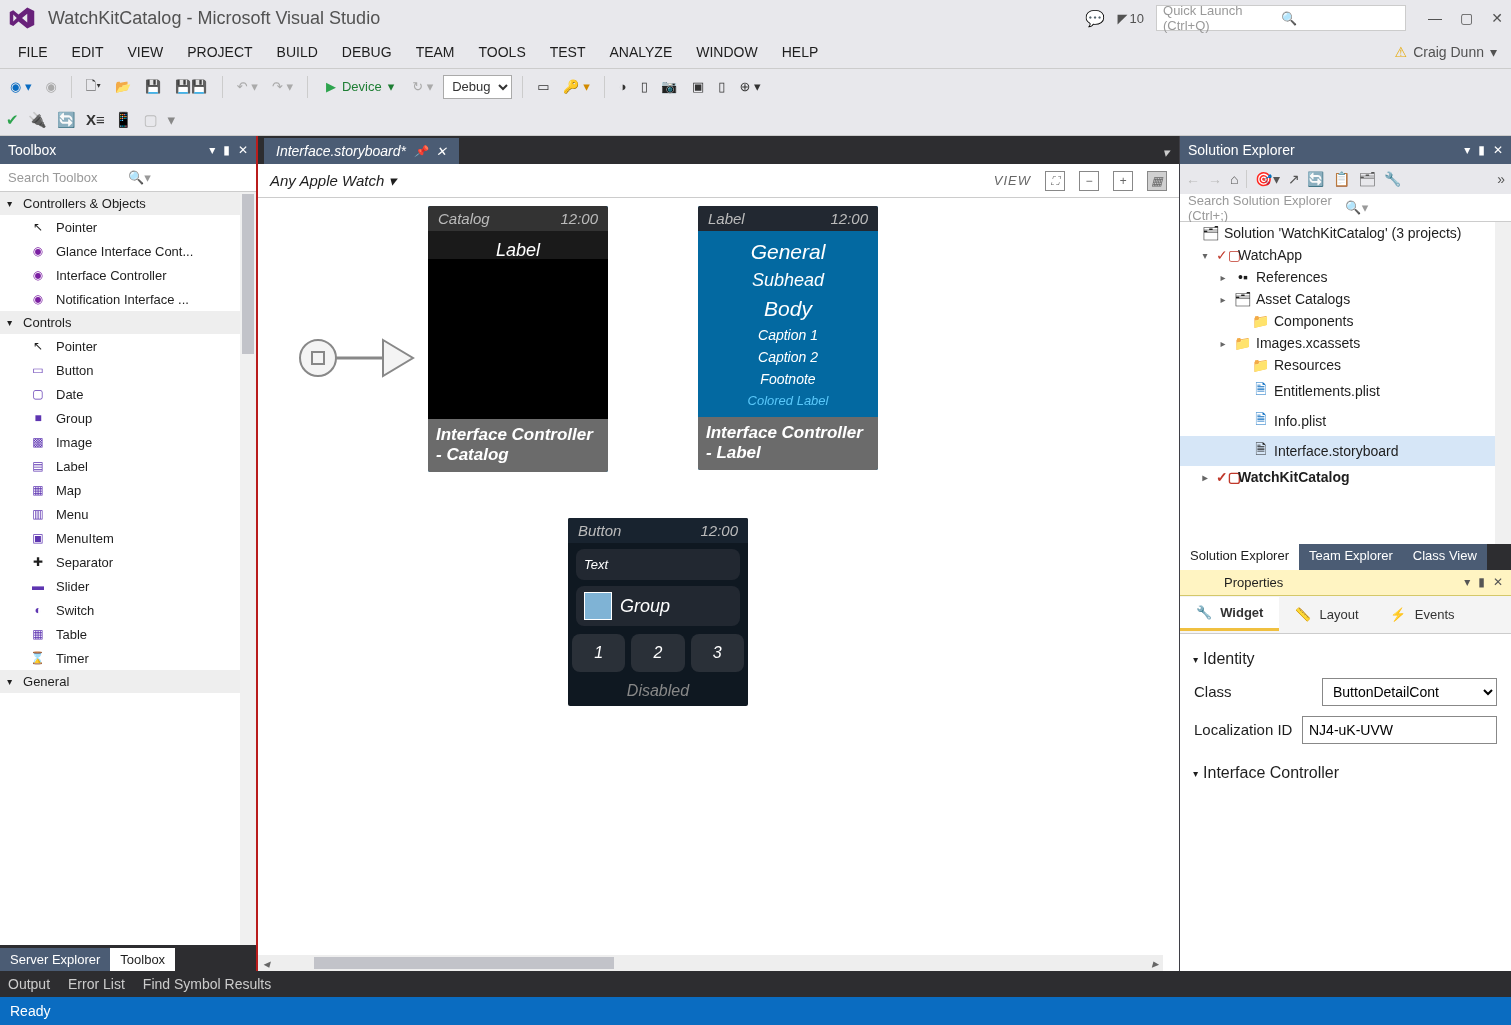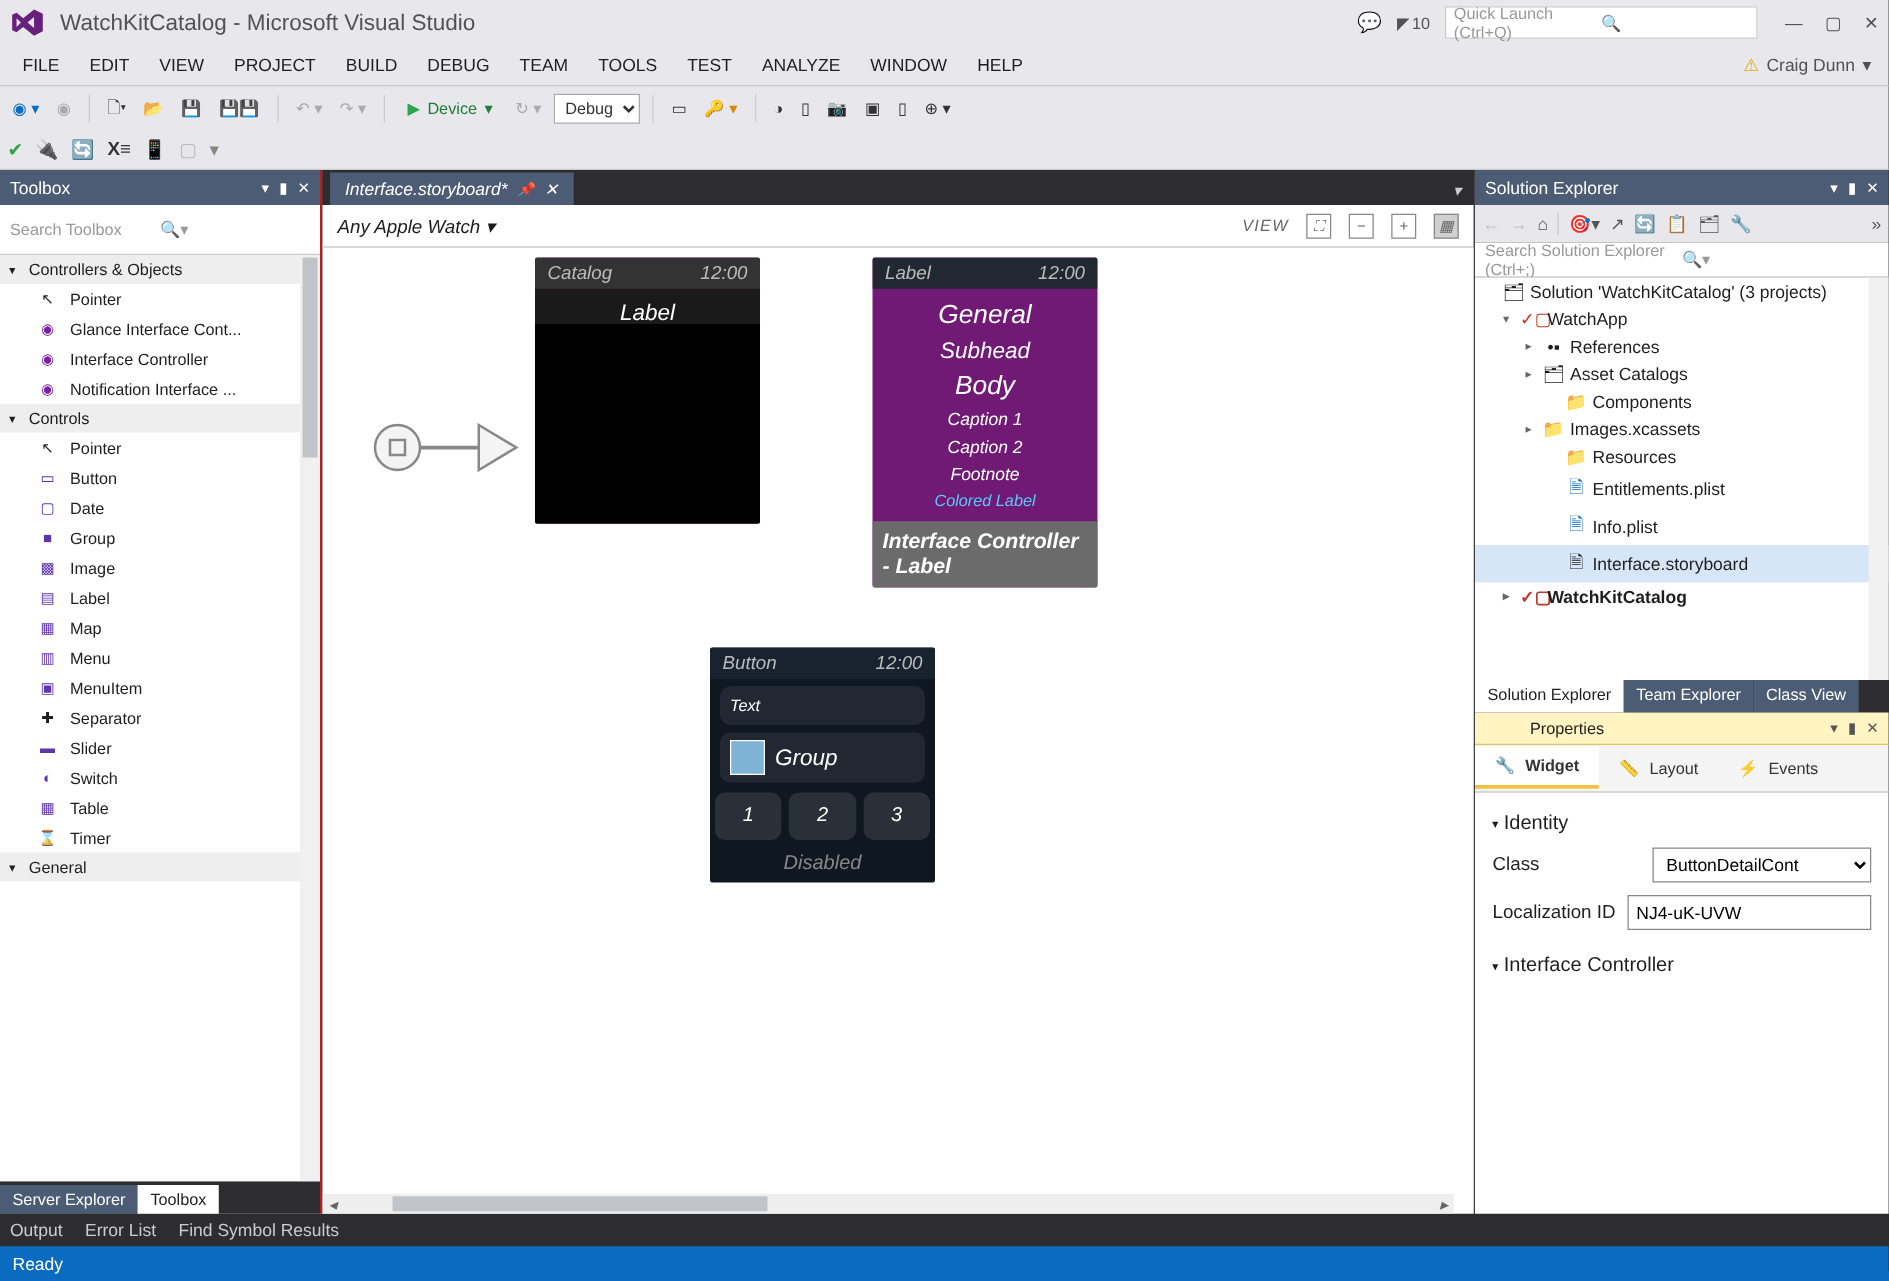--- a/index.html
+++ b/index.html
@@ -34,21 +34,21 @@
 .toolbar2 .tb { font-size:15px; color:#333; cursor:pointer;}
 
 
 .main { display: flex; height: calc(100% - 36px - 32px - 36px - 32px - 26px - 28px); }
 
 
 .toolbox { width: 258px; background: #fff; display:flex; flex-direction:column; border-right: 2px solid #b91c1c;}
 .panel-hdr { height: 28px; background: #4b5c74; color: #fff; display: flex; align-items: center; padding: 0 8px; font-size: 14px; }
 .panel-hdr .title { flex:1; }
 .panel-hdr .hicons { display:flex; gap:8px; font-size:12px; cursor:pointer;}
-.searchbox { height: 40px; border-bottom: 1px solid #ccc; display:flex; align-items:center; padding:0 8px; background:#fff; color:#999;}
+.searchbox { height: 28px; border-bottom: 1px solid #ccc; display:flex; align-items:center; padding:0 8px; background:#fff; color:#999;}
 .searchbox span { flex:1; }
 .toolbox-body { flex:1; overflow-y:auto; background:#fff; color:#1e1e1e; position:relative;}
 .scrollbar-v { position:absolute; right:0; top:0; bottom:0; width:16px; background:#f0f0f0;}
 .scrollbar-thumb { position:absolute; right:2px; top:2px; width:12px; height:160px; background:#c2c3c9;}
 .tb-cat { background:#eee; padding:4px 8px; font-weight:400; display:flex; align-items:center; gap:6px; cursor:pointer;}
 .tb-item { padding:4px 8px 4px 30px; display:flex; align-items:center; gap:10px; cursor:pointer;}
 .tb-item .ico { width:16px; height:16px; display:inline-flex; align-items:center; justify-content:center; font-size:12px;}
 
 .toolbox-tabs { height:26px; background:#2d2d30; display:flex; align-items:flex-end;}
 .toolbox-tabs .tab { padding:4px 10px; font-size:13px; cursor:pointer;}
@@ -71,21 +71,21 @@
 .designer-toolbar .right-tools .tool-btn.active { background:#d0d0d0;}
 
 .canvas-wrap { flex:1; background:#fff; position:relative; overflow:hidden;}
 .canvas { position:absolute; left:0; top:0; right:0; bottom:16px; }
 .hscroll { position:absolute; left:0; right:16px; bottom:0; height:16px; background:#eee;}
 .hscroll .arrow { width:16px; height:16px; display:inline-flex; align-items:center; justify-content:center; color:#666;}
 .hscroll .track { position:absolute; left:16px; right:16px; top:0; bottom:0;}
 .hscroll .thumb { position:absolute; left:40px; width:300px; top:2px; bottom:2px; background:#c2c3c9;}
 
 
-.watch { position:absolute; width:180px; background:#701a75; border-radius:2px; overflow:hidden; font-family:Helvetica,Arial,sans-serif;}
+.watch { position:absolute; width:180px; background:#0369a1; border-radius:2px; overflow:hidden; font-family:Helvetica,Arial,sans-serif;}
 .watch .status { display:flex; justify-content:space-between; padding:4px 10px; background:#333; color:#bbb; font-size:15px;}
 .watch .content { padding:6px 0; text-align:center;}
 .watch .content.dark { background:#1a1a1a;}
 .watch .label-row { color:#fff; font-size:18px; padding:3px 0;}
 .watch .big { font-size:21px;}
 .watch .small { font-size:14px;}
 .watch .colored { color:#5ac8fa; font-size:13px;}
 .watch .footer { background:#6b6b6b; color:#fff; padding:6px 8px; font-size:17px; text-align:left; line-height:1.2; font-weight:bold;}
 .watch .btn-row { display:flex; gap:6px; justify-content:center; padding:4px;}
 .watch .wbtn { flex:1; background:#2a3038; border-radius:8px; padding:10px 0; text-align:center; color:#fff; font-size:16px;}
@@ -357,20 +357,21 @@
 
         <div class="watch" style="left:170px; top:8px;">
           <div class="status">
               <span>Catalog</span>
               <span>12:00</span>
             </div>
           <div class="content dark" style="height:28px;">
               <div class="label-row">Label</div>
             </div>
           <div style="height:160px; background:#000;"></div>
+          <div class="footer">Interface Controller - Catalog</div>
         </div>
 
         <div class="watch" style="left:440px; top:8px;">
           <div class="status" style="background:#222831;">
               <span>Label</span>
               <span>12:00</span>
             </div>
           <div class="content">
             <div class="label-row big">General</div>
             <div class="label-row">Subhead</div>

